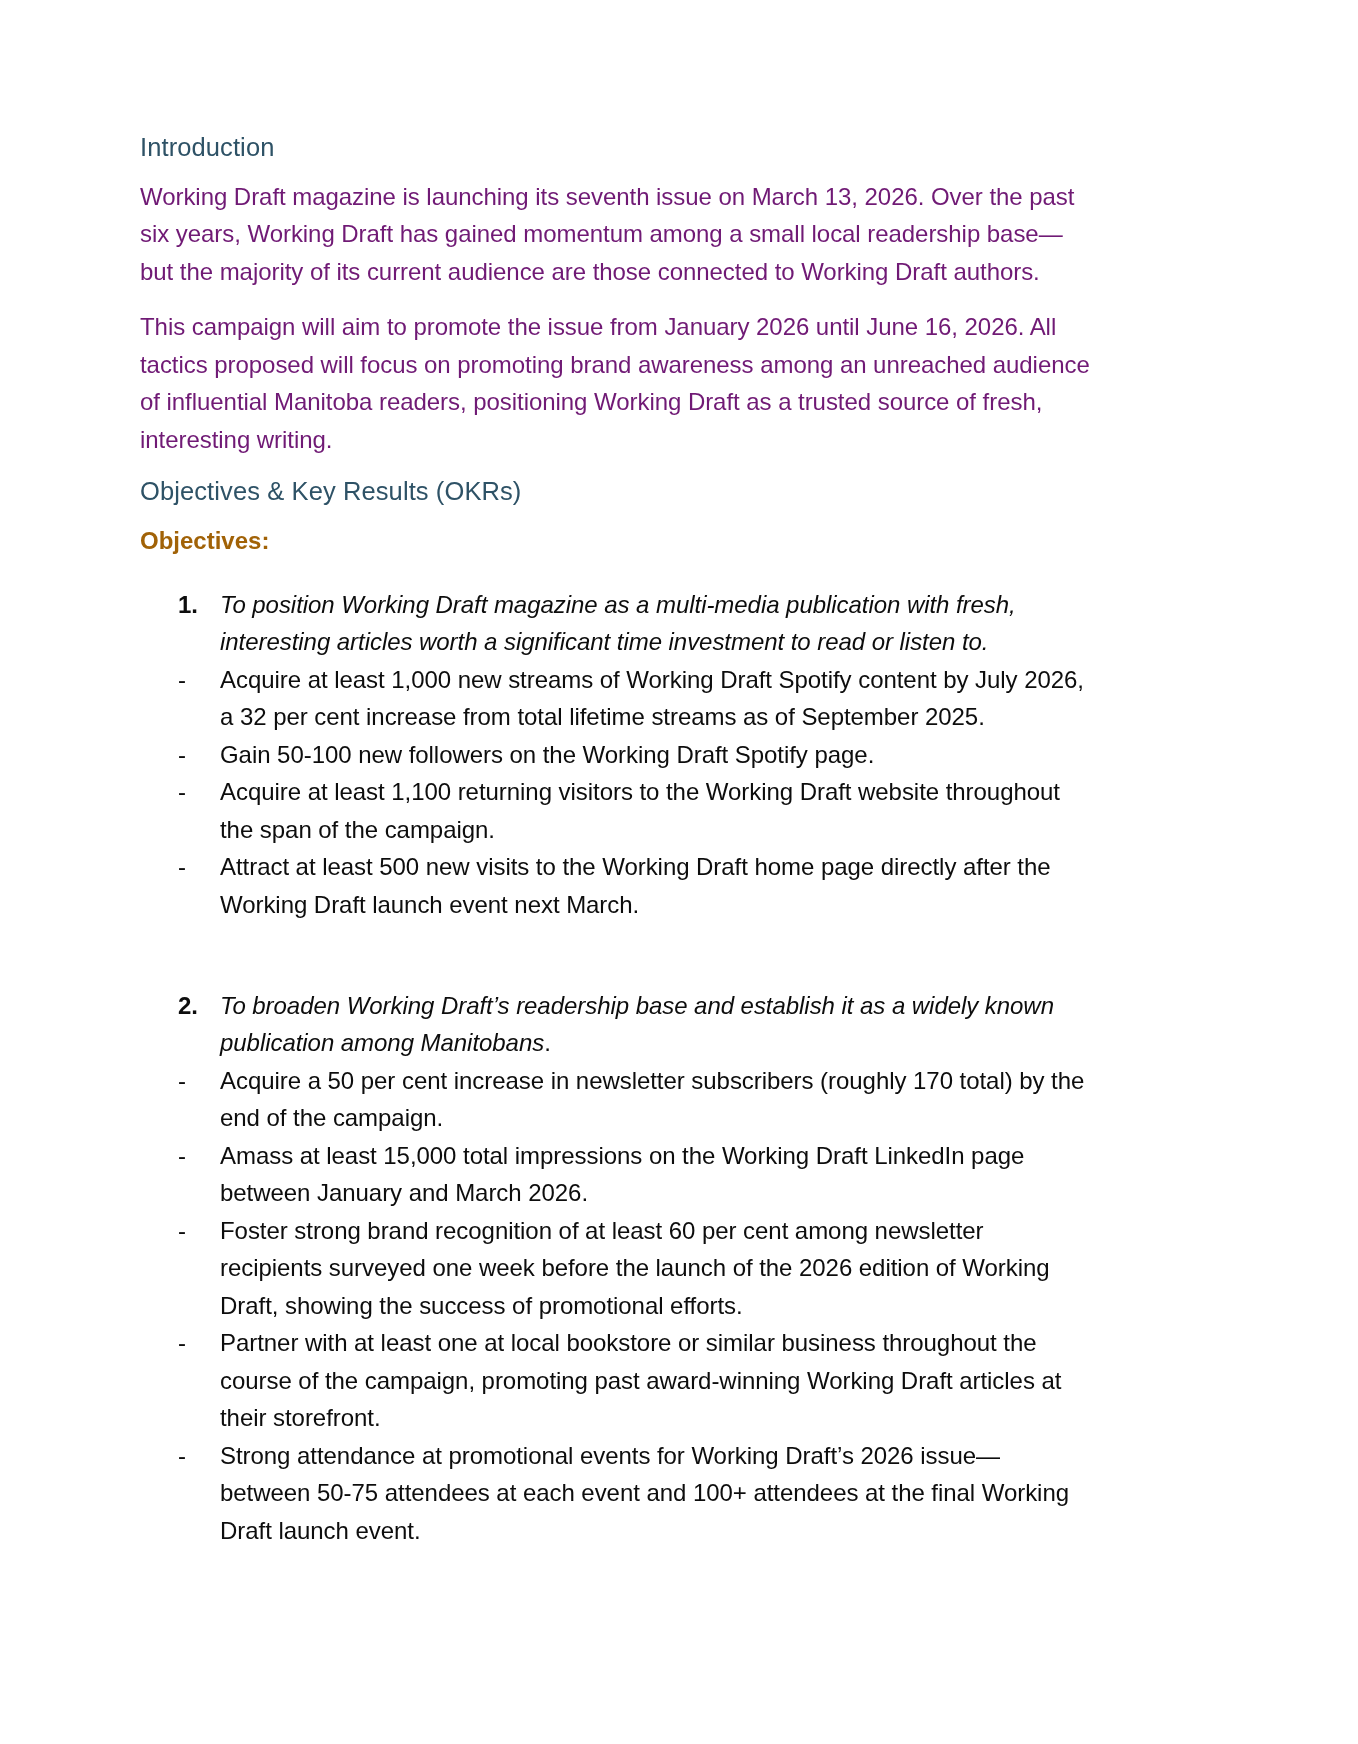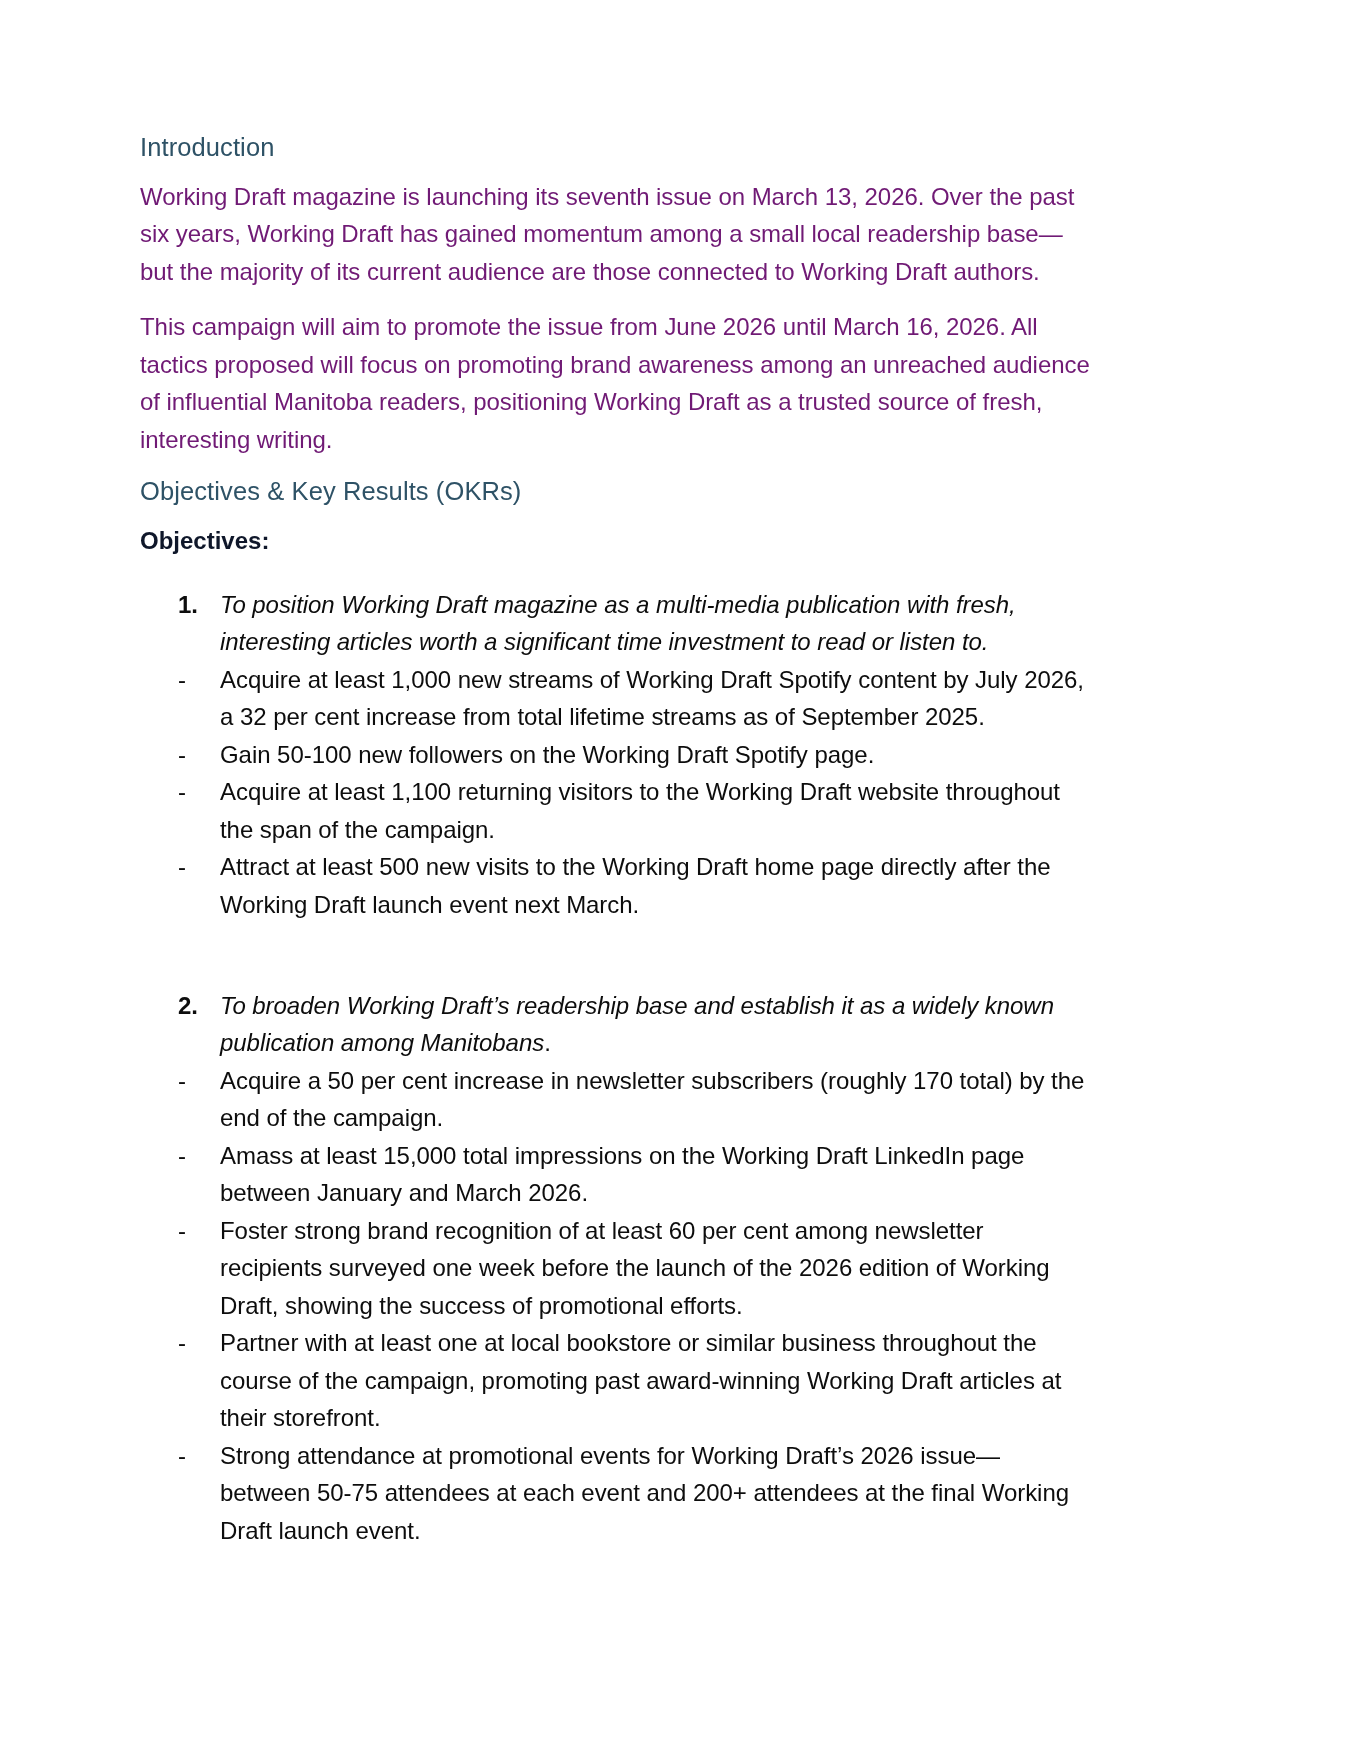--- a/index.html
+++ b/index.html
@@ -47,21 +47,21 @@
     margin: 0 0 18px 0;
     color: #701a75;
     letter-spacing: -0.05px;
   }
 
   p.objectives-label {
     font-size: 24px;
     line-height: 37.5px;
     font-weight: 700;
     margin: 0 0 22px 0;
-    color: #0f172a;
+    color: #a16207;
   }
 
   .li {
     position: relative;
     display: block;
     font-size: 24px;
     line-height: 37.5px;
     color: #0d0d0d;
     padding-left: 78px;
     margin: 0 0 0 0;
@@ -124,21 +124,21 @@
 </head>
 <body>
 
 <div class="page">
   <div class="doc-body">
 
     <h2 class="section-heading">Introduction</h2>
 
     <p class="para">Working Draft magazine is launching its seventh issue on March 13, 2026. Over the past six years, Working Draft has gained momentum among a small local readership base—but the majority of its current audience are those connected to Working Draft authors.</p>
 
-    <p class="para"> This campaign will aim to promote the issue from June 2026 until March 16, 2026. All tactics proposed will focus on promoting brand awareness among an unreached audience of influential Manitoba readers, positioning Working Draft as a trusted source of fresh, interesting writing.</p>
+    <p class="para"> This campaign will aim to promote the issue from January 2026 until June 16, 2026. All tactics proposed will focus on promoting brand awareness among an unreached audience of influential Manitoba readers, positioning Working Draft as a trusted source of fresh, interesting writing.</p>
 
     <h2 class="section-heading heading-okr">Objectives &amp; Key Results (OKRs)</h2>
 
     <p class="objectives-label">Objectives:</p>
 
     <div class="obj-group">
 
       <div class="li numbered">
         <span class="marker">1.</span>
         <span class="li-text">To position Working Draft magazine as a multi-media publication with fresh, interesting articles worth a significant time investment to read or listen to.</span>
@@ -190,19 +190,19 @@
         <span class="li-text">Foster strong brand recognition of at least 60 per cent among newsletter recipients surveyed one week before the launch of the 2026 edition of Working Draft, showing the success of promotional efforts.</span>
       </div>
 
       <div class="li dash">
         <span class="marker">-</span>
         <span class="li-text">Partner with at least one at local bookstore or similar business throughout the course of the campaign, promoting past award-winning Working Draft articles at their storefront.</span>
       </div>
 
       <div class="li dash">
         <span class="marker">-</span>
-        <span class="li-text">Strong attendance at promotional events for Working Draft’s 2026 issue—between 50-75 attendees at each event and 200+ attendees at the final Working Draft launch event.</span>
+        <span class="li-text">Strong attendance at promotional events for Working Draft’s 2026 issue—between 50-75 attendees at each event and 100+ attendees at the final Working Draft launch event.</span>
       </div>
 
     </div>
 
   </div>
 </div>
 
 </body></html>

